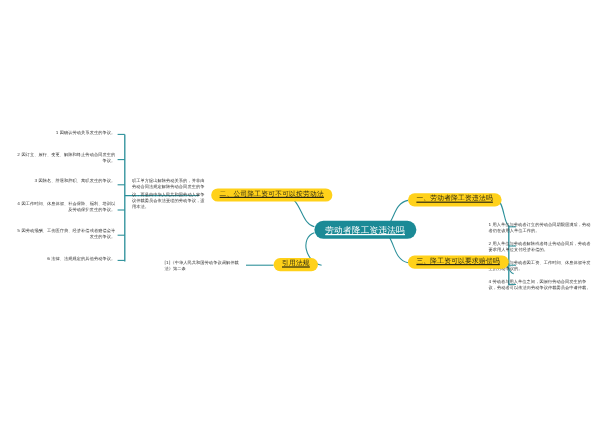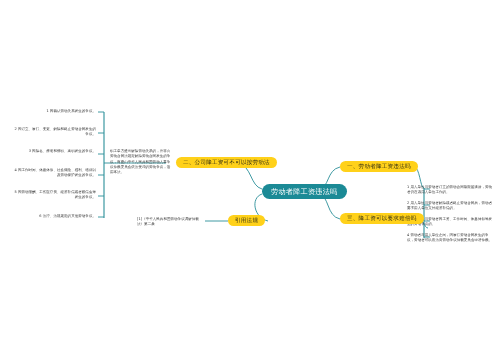--- a/index.html
+++ b/index.html
@@ -9,20 +9,21 @@
     overflow:hidden;position:relative;
   }
   #canvas{position:absolute;inset:0;width:500px;height:360px;}
   svg.wires{position:absolute;left:0;top:0;width:500px;height:360px;pointer-events:none;}
 
   .node{
     position:absolute;border-radius:11px;
     display:flex;align-items:center;justify-content:center;
     box-sizing:border-box;white-space:nowrap;
     letter-spacing:.2px;
+    text-decoration:underline;
   }
   .node-root{
     background:#1b8a96;color:#ffffff;
     font-size:7.2px;line-height:1;
     padding:0 9px;height:15px;
     border-radius:8px;
   }
   .node-branch{
     background:#ffd11a;color:#2d2a12;
     font-size:5.6px;line-height:1;

